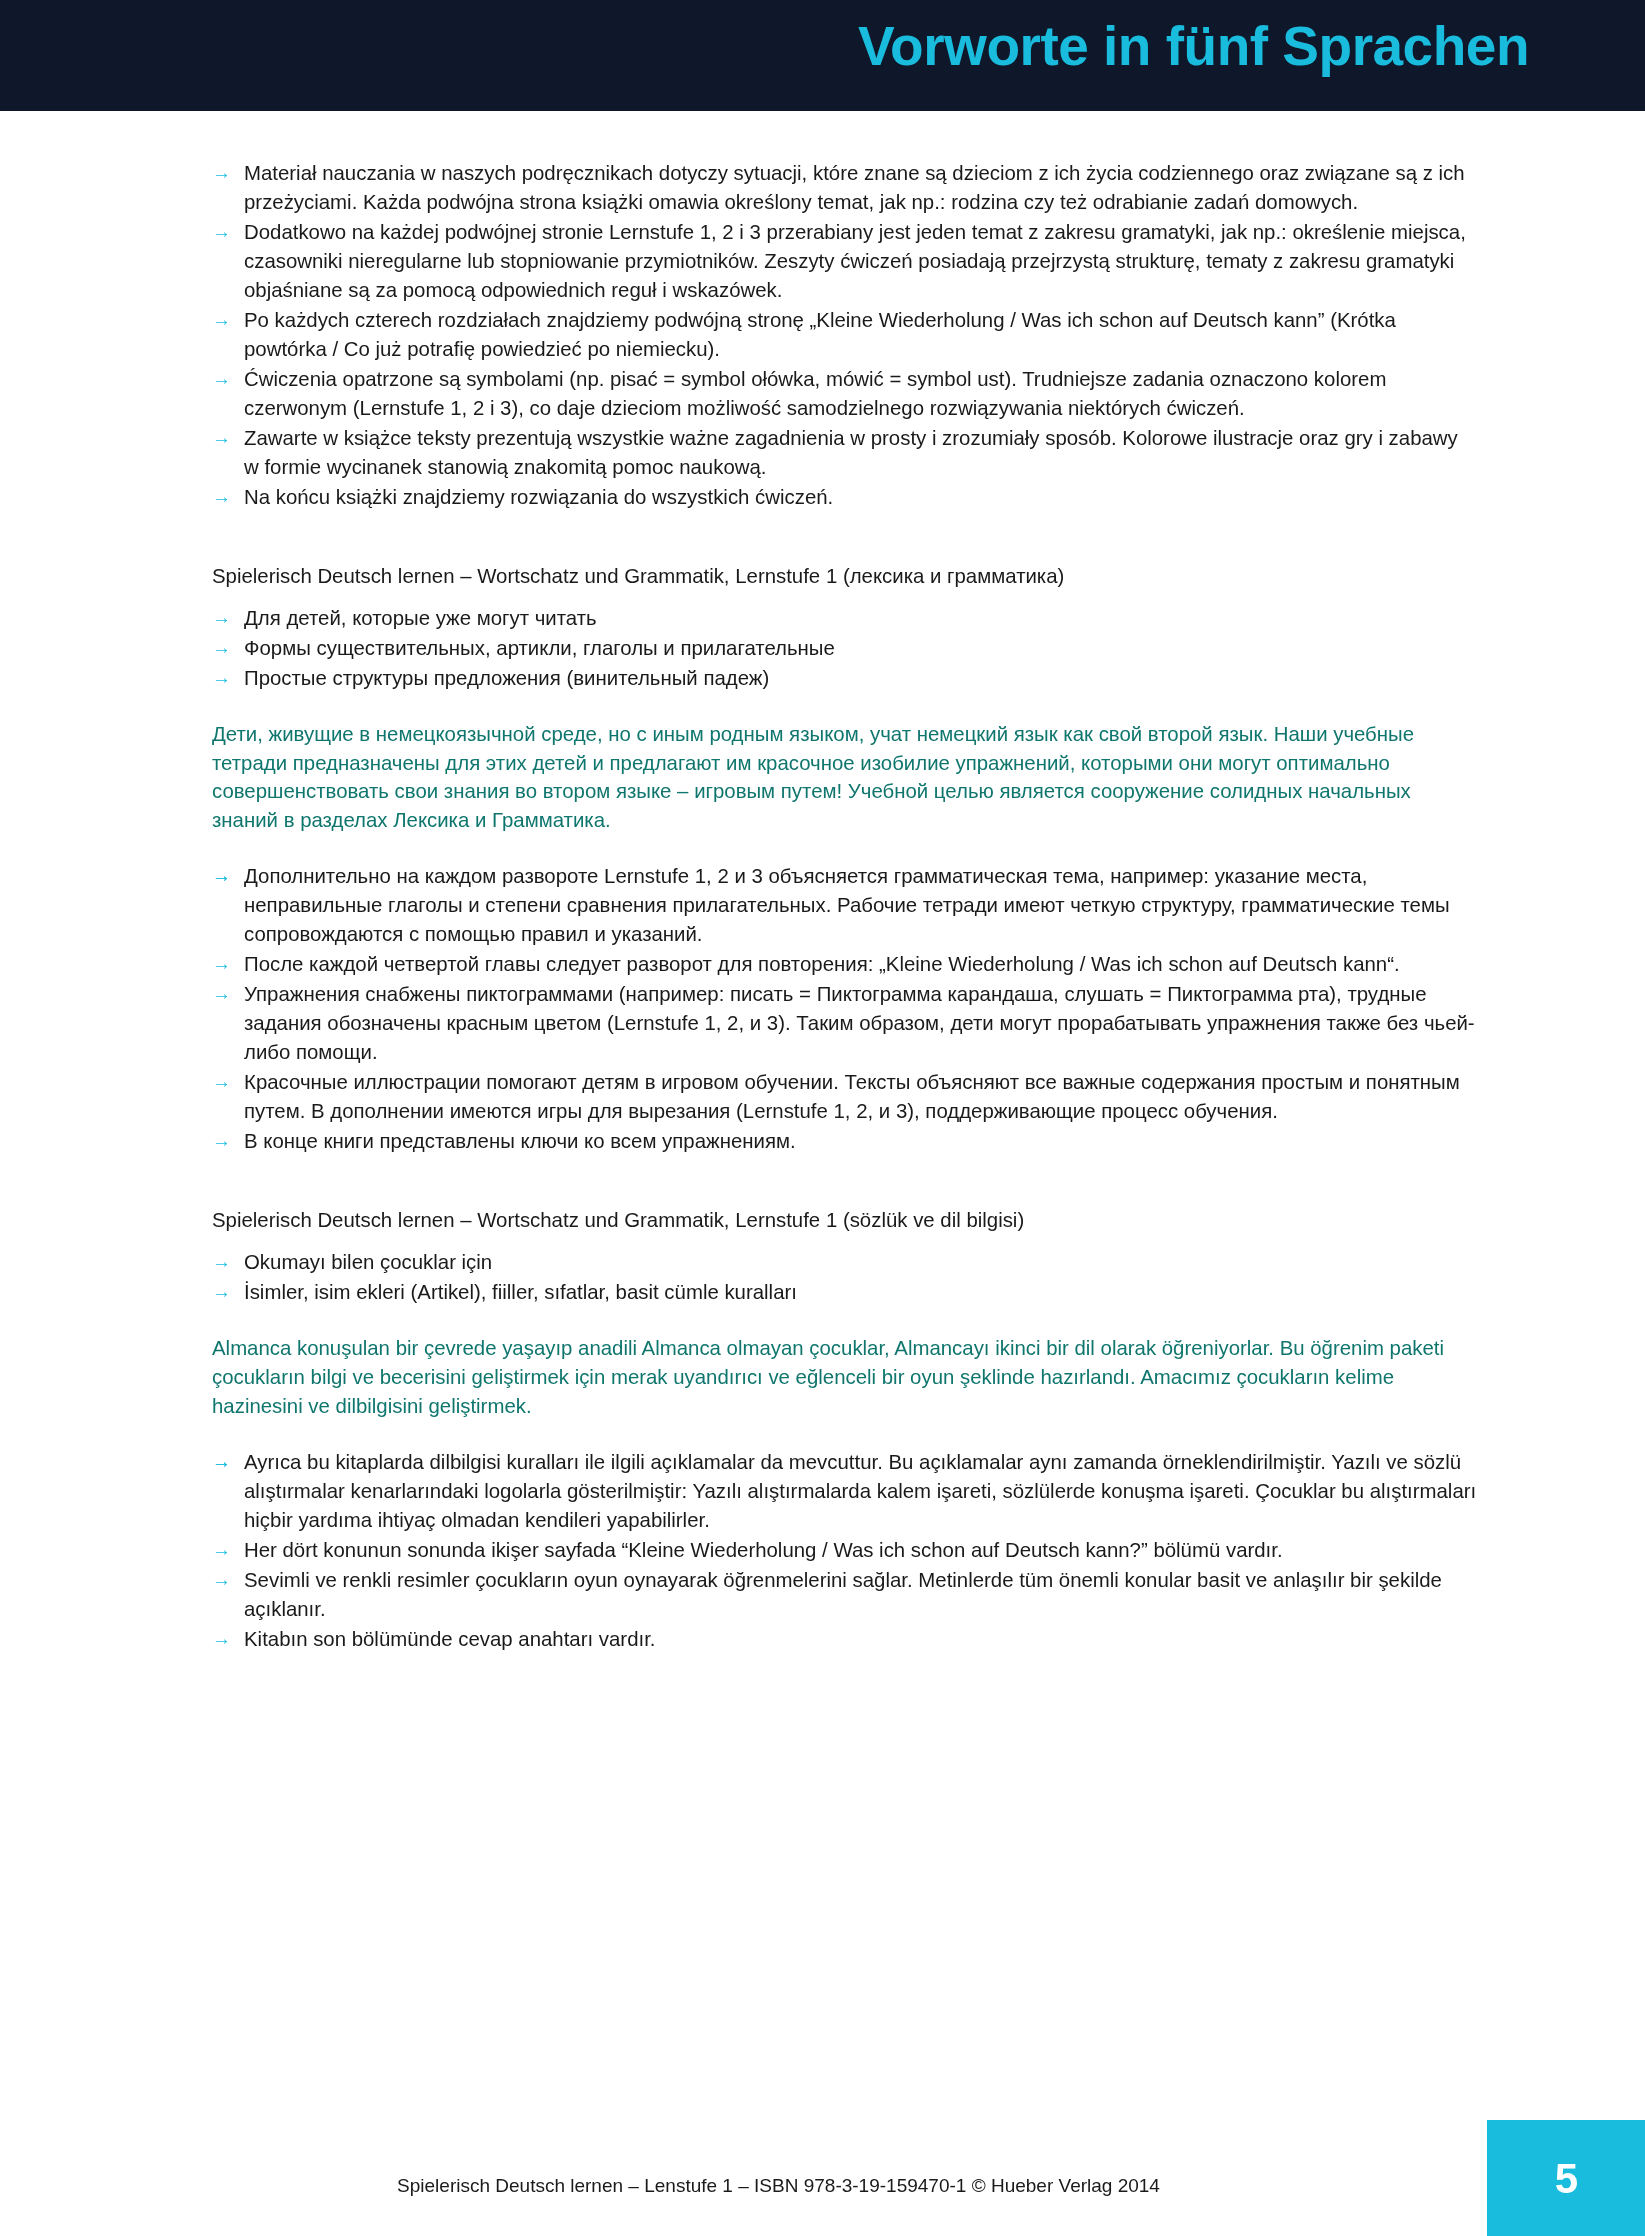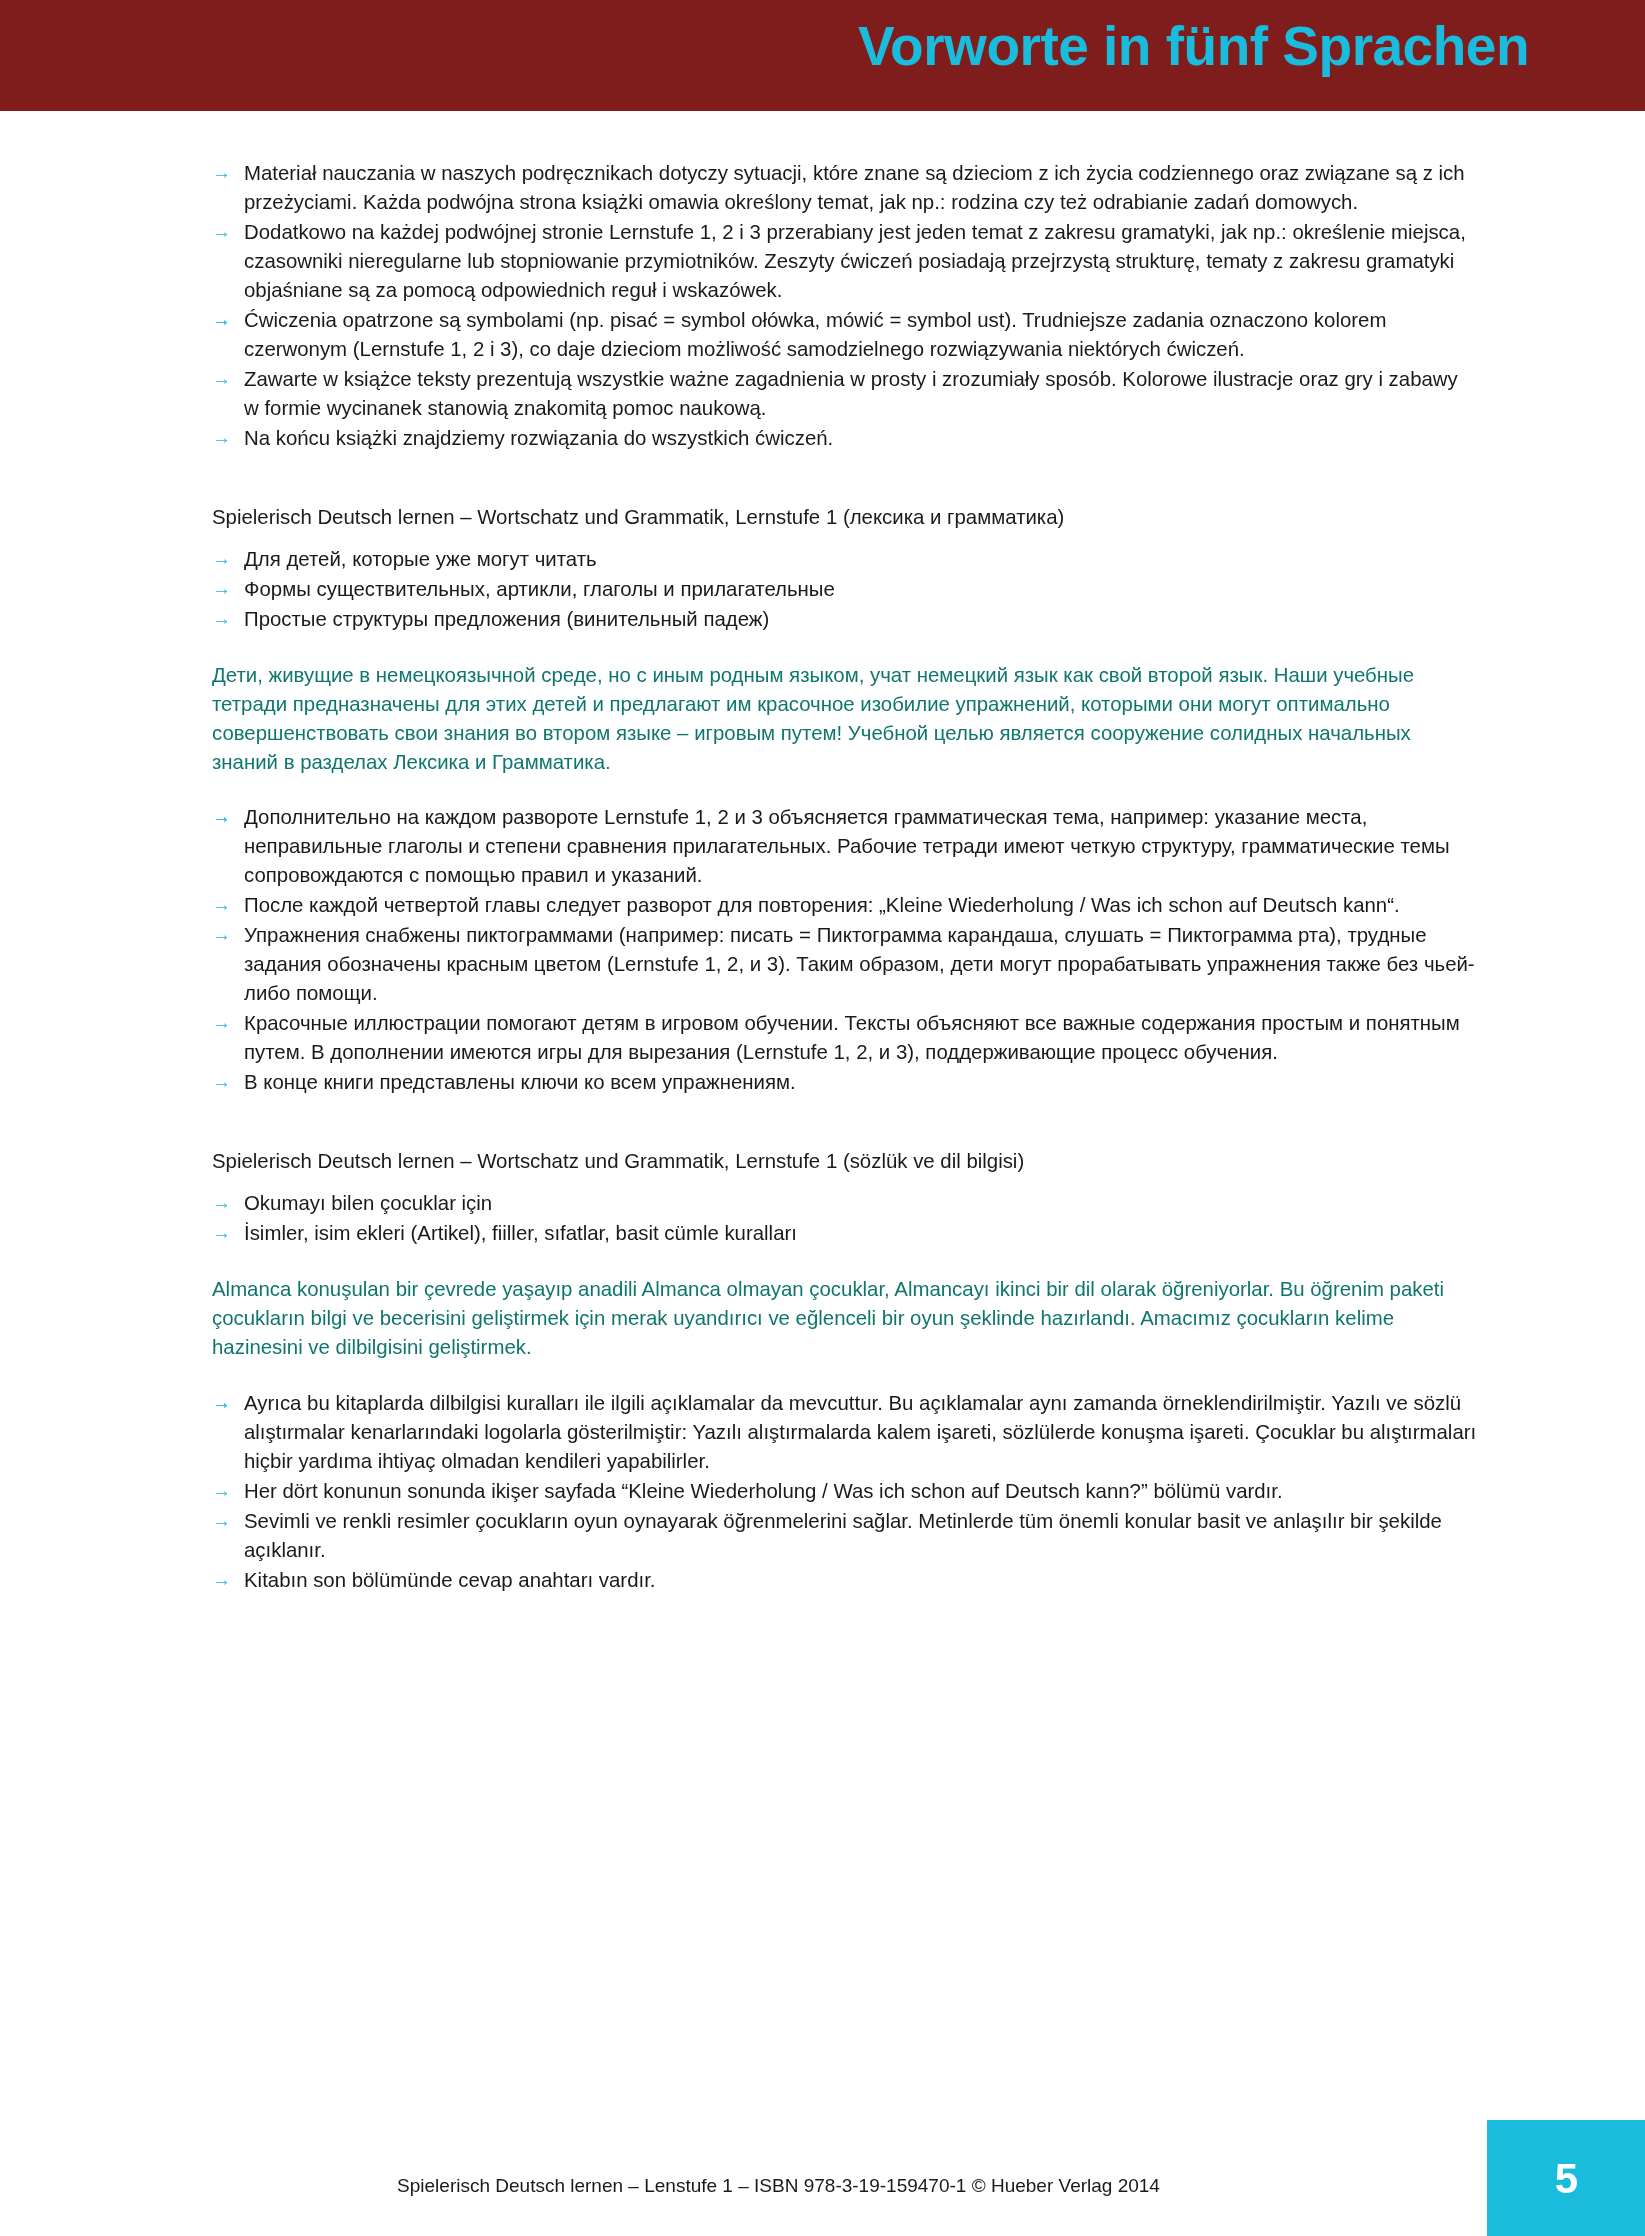--- a/index.html
+++ b/index.html
@@ -14,21 +14,21 @@
     color: #1a1a1a;
     position: relative;
     overflow: hidden;
   }
   .page {
     width: 1646px;
     height: 2237px;
     position: relative;
   }
   .header-band {
-    background: #7f1d1d;
+    background: #0f172a;
     height: 111px;
     width: 100%;
     position: relative;
   }
   .header-title {
     position: absolute;
     right: 117px;
     top: 14px;
     font-size: 55px;
     font-weight: bold;
@@ -121,21 +121,21 @@
 
   <div class="header-band">
     <div class="header-title">Vorworte in fünf Sprachen</div>
   </div>
 
   <div class="content">
 
     <ul class="bullets">
       <li><span class="arrow">→</span><span>Materiał nauczania w naszych podręcznikach dotyczy sytuacji, które znane są dzieciom z ich życia codziennego oraz związane są z ich przeżyciami. Każda podwójna strona książki omawia określony temat, jak np.: rodzina czy też odrabianie zadań domowych.</span></li>
       <li><span class="arrow">→</span><span>Dodatkowo na każdej podwójnej stronie Lernstufe 1, 2 i 3 przerabiany jest jeden temat z zakresu gramatyki, jak np.: określenie miejsca, czasowniki nieregularne lub stopniowanie przymiotników. Zeszyty ćwiczeń posiadają przejrzystą strukturę, tematy z zakresu gramatyki objaśniane są za pomocą odpowiednich reguł i wskazówek.</span></li>
-      <li><span class="arrow">→</span></li>
+      <li><span class="arrow">→</span><span>Po każdych czterech rozdziałach znajdziemy podwójną stronę „Kleine Wiederholung / Was ich schon auf Deutsch kann” (Krótka powtórka / Co już potrafię powiedzieć po niemiecku).</span></li>
       <li><span class="arrow">→</span><span>Ćwiczenia opatrzone są symbolami (np. pisać = symbol ołówka, mówić = symbol ust). Trudniejsze zadania oznaczono kolorem czerwonym (Lernstufe 1, 2 i 3), co daje dzieciom możliwość samodzielnego rozwiązywania niektórych ćwiczeń.</span></li>
       <li><span class="arrow">→</span><span>Zawarte w książce teksty prezentują wszystkie ważne zagadnienia w prosty i zrozumiały sposób. Kolorowe ilustracje oraz gry i zabawy w formie wycinanek stanowią znakomitą pomoc naukową.</span></li>
       <li><span class="arrow">→</span><span>Na końcu książki znajdziemy rozwiązania do wszystkich ćwiczeń.</span></li>
     </ul>
 
     <div class="gap-lg"></div>
 
     <div class="section-heading">Spielerisch Deutsch lernen – Wortschatz und Grammatik, Lernstufe 1 (лексика и грамматика)</div>
 
     <div class="gap-sm"></div>

